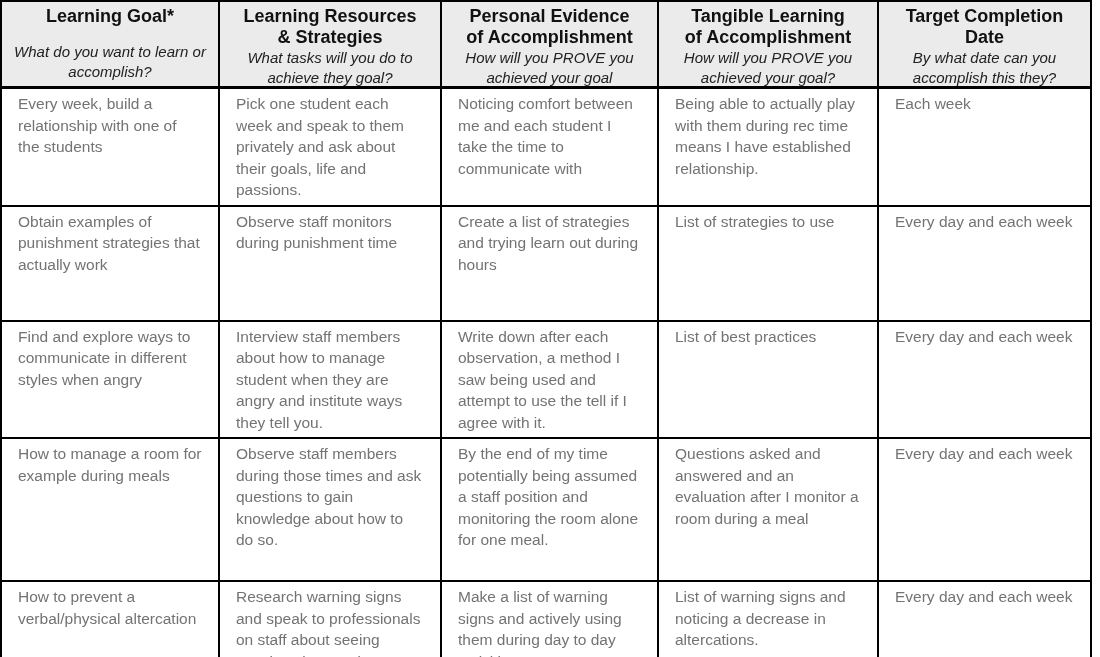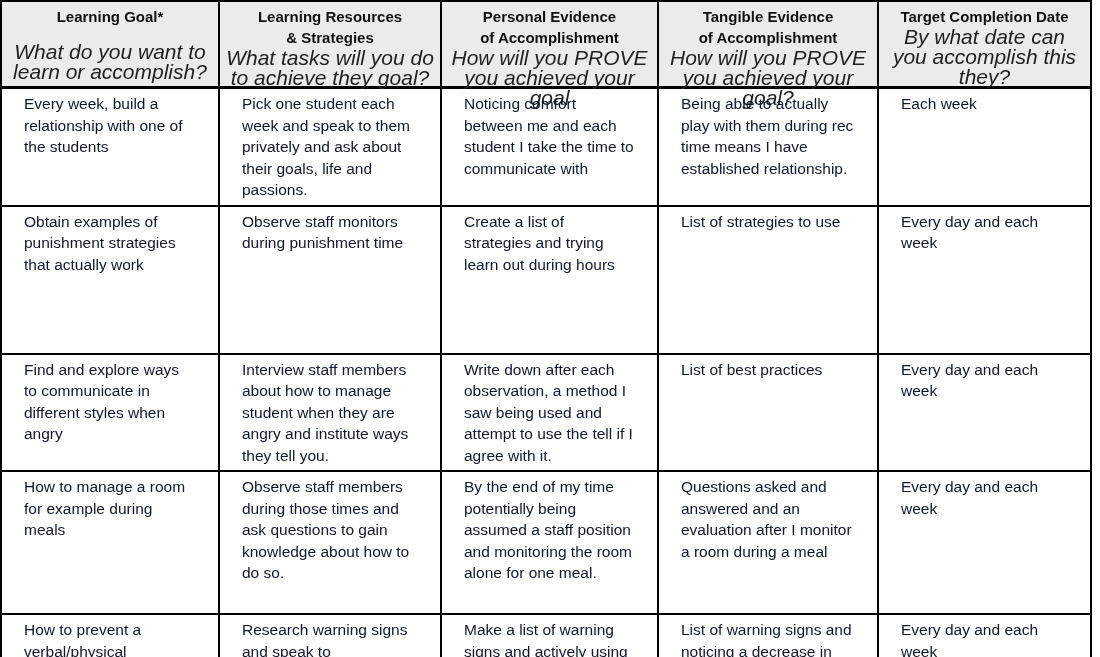--- a/index.html
+++ b/index.html
@@ -41,43 +41,43 @@
   }
   .th-inner {
     display: flex;
     flex-direction: column;
     justify-content: space-between;
     align-items: center;
     height: 76px;
   }
   .th-title {
     font-weight: bold;
-    font-size: 15px;
+    font-size: 18px;
     line-height: 21px;
     white-space: pre-line;
     color: #111111;
   }
   .th-sub {
     font-style: italic;
-    font-size: 21px;
+    font-size: 15px;
     line-height: 20px;
     color: #222222;
   }
 
   table.goals td {
     border: 2px solid #000000;
     vertical-align: top;
-    padding: 4px 22px;
+    padding: 4px 16px;
     font-size: 15.5px;
     line-height: 21.5px;
     background: #ffffff;
-    color: #0f172a;
+    color: #737373;
   }
   tr.r1 { height: 115px; }
-  tr.r2 { height: 148px; }
+  tr.r2 { height: 115px; }
   tr.r3 { height: 116px; }
   tr.r4 { height: 143px; }
   tr.r5 { height: 122px; }
   td.v-mid { vertical-align: middle; }
 </style>
 </head>
 <body>
 
 <div class="sheet">
   <table class="goals">
@@ -105,21 +105,21 @@
         </th>
         <th>
           <div class="th-inner">
             <div class="th-title">Personal Evidence
 of Accomplishment</div>
             <div class="th-sub">How will you PROVE you achieved your goal</div>
           </div>
         </th>
         <th>
           <div class="th-inner">
-            <div class="th-title">Tangible Evidence
+            <div class="th-title">Tangible Learning
 of Accomplishment</div>
             <div class="th-sub">How will you PROVE you achieved your goal?</div>
           </div>
         </th>
         <th>
           <div class="th-inner">
             <div class="th-title">Target Completion Date</div>
             <div class="th-sub">By what date can you accomplish this they?</div>
           </div>
         </th>

